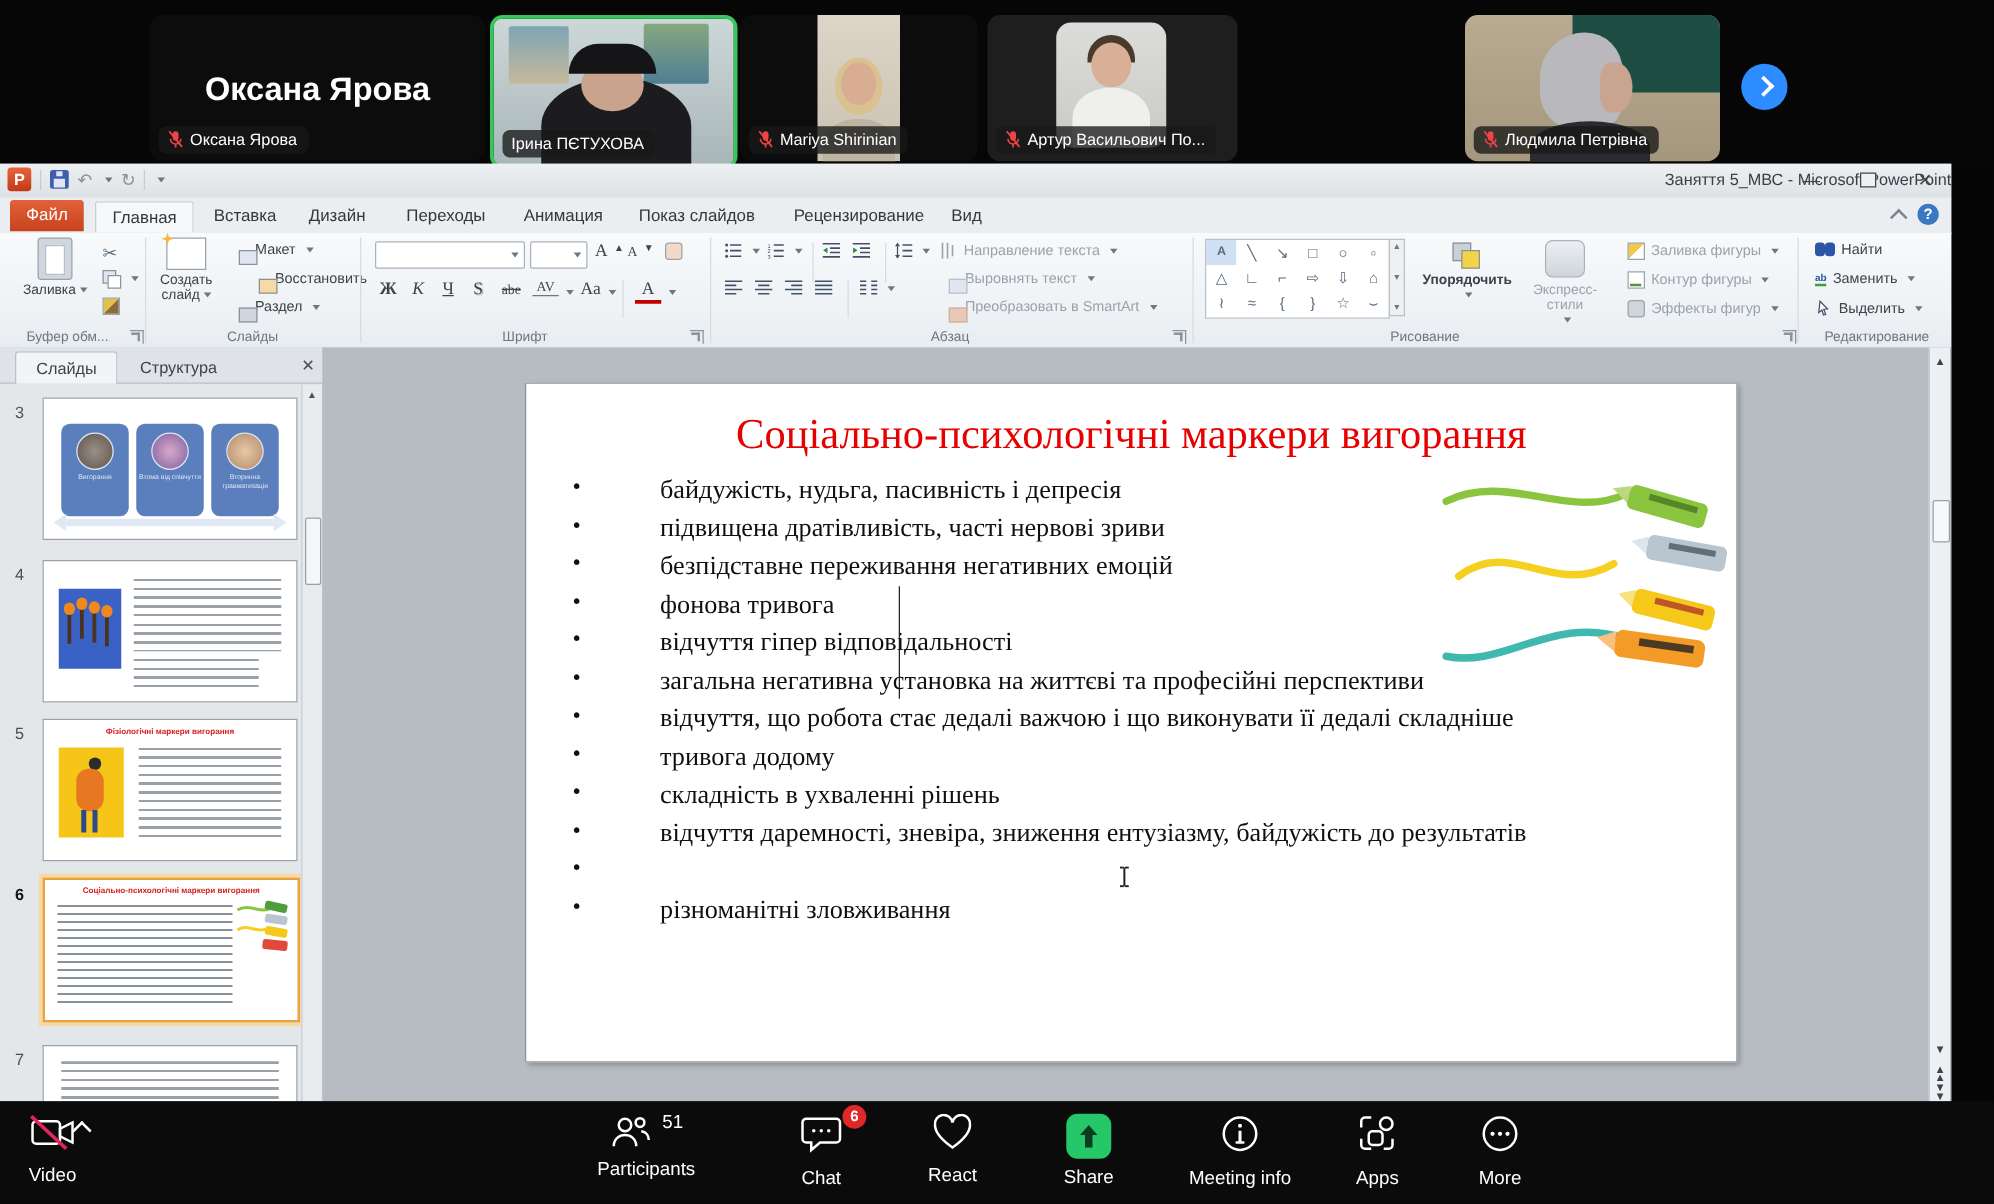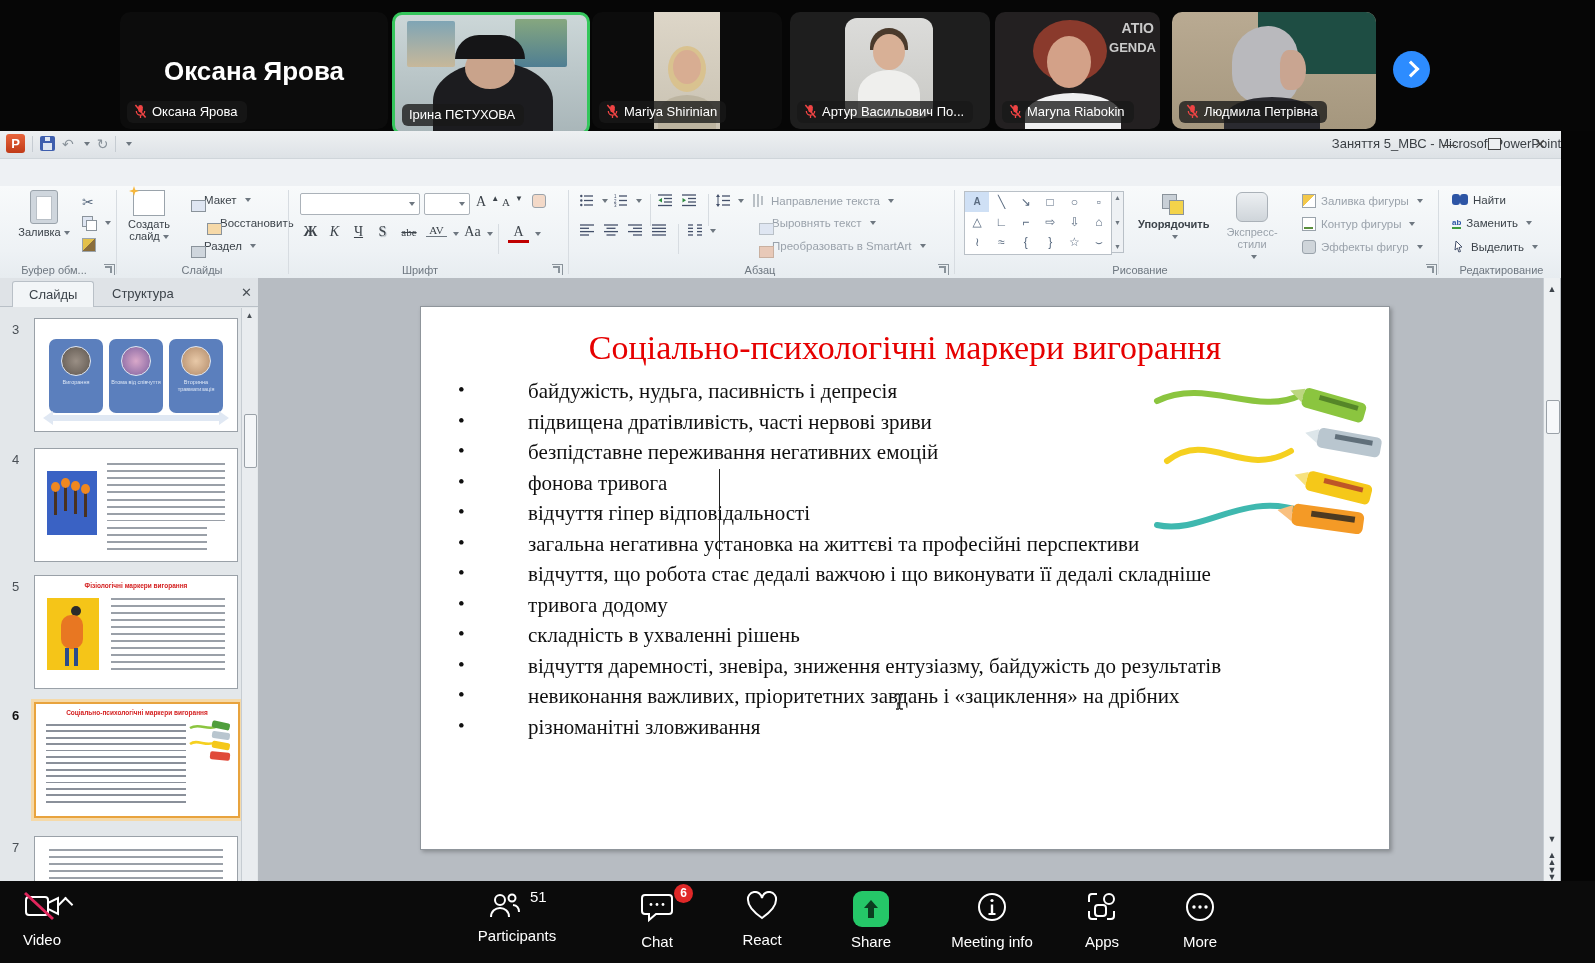--- a/index.html
+++ b/index.html
@@ -196,36 +196,20 @@
         <svg class="micoff" viewBox="0 0 14 16">
             <rect x="4.5" y="1" width="5" height="8" rx="2.5" fill="#ef4444"></rect>
             <path d="M2.5 7.5a4.5 4.5 0 0 0 9 0" stroke="#ef4444" fill="none" stroke-width="1.4"></path>
             <line x1="7" y1="12" x2="7" y2="15" stroke="#ef4444" stroke-width="1.4"></line>
             <line x1="1.5" y1="1" x2="12.5" y2="14.5" stroke="#ef4444" stroke-width="1.6"></line>
           </svg>
         <span>Артур Васильович По...</span>
       </div>
     </div>
 
-    <div class="tile" style="left:995px;width:165px;background:#232021;">
-      <span class="phototext" style="right:6px;top:8px;font-size:14px;">ATIO</span>
-      <span class="phototext" style="right:4px;top:28px;font-size:13px;">GENDA</span>
-      <div class="ph-head" style="left:38px;top:8px;width:74px;height:62px;background:#8a3a2c;"></div>
-      <div class="ph-head" style="left:52px;top:24px;width:44px;height:52px;background:#d3a188;"></div>
-      <div class="ph-body" style="left:30px;bottom:-8px;width:96px;height:44px;background:#efeff0;"></div>
-      <div class="pill">
-        <svg class="micoff" viewBox="0 0 14 16">
-            <rect x="4.5" y="1" width="5" height="8" rx="2.5" fill="#ef4444"></rect>
-            <path d="M2.5 7.5a4.5 4.5 0 0 0 9 0" stroke="#ef4444" fill="none" stroke-width="1.4"></path>
-            <line x1="7" y1="12" x2="7" y2="15" stroke="#ef4444" stroke-width="1.4"></line>
-            <line x1="1.5" y1="1" x2="12.5" y2="14.5" stroke="#ef4444" stroke-width="1.6"></line>
-          </svg>
-        <span>Maryna Riabokin</span>
-      </div>
-    </div>
 
     <div class="tile" style="left:1172px;width:204px;background:linear-gradient(#b9aa92,#a5977e);">
       <div class="abs" style="left:86px;top:0;width:118px;height:62px;background:#1e4d43;"></div>
       <div class="ph-head" style="left:60px;top:14px;width:66px;height:78px;background:#b9b9bd;border-radius:36px 30px 22px 30px;"></div>
       <div class="ph-head" style="left:108px;top:38px;width:26px;height:40px;background:#c9a591;border-radius:40% 60% 60% 40%;"></div>
       <div class="ph-body" style="left:52px;bottom:-10px;width:96px;height:42px;background:#2a2a30;"></div>
       <div class="pill">
         <svg class="micoff" viewBox="0 0 14 16">
             <rect x="4.5" y="1" width="5" height="8" rx="2.5" fill="#ef4444"></rect>
             <path d="M2.5 7.5a4.5 4.5 0 0 0 9 0" stroke="#ef4444" fill="none" stroke-width="1.4"></path>
@@ -253,20 +237,35 @@
         <span class="dda"></span>
       </div>
       <div class="wtitle">Заняття 5_МВС  -  Microsoft PowerPoint</div>
       <div class="wbtns">
         <span class="wbtn">—</span>
         <span class="restore"></span>
         <span class="wbtn">✕</span>
       </div>
     </div>
 
+    <div id="tabsrow">
+      <span class="tab file" style="left:8px;">Файл</span>
+      <span class="tab sel" style="left:76px;">Главная</span>
+      <span class="tab" style="left:158px;">Вставка</span>
+      <span class="tab" style="left:234px;">Дизайн</span>
+      <span class="tab" style="left:312px;">Переходы</span>
+      <span class="tab" style="left:406px;">Анимация</span>
+      <span class="tab" style="left:498px;">Показ слайдов</span>
+      <span class="tab" style="left:622px;">Рецензирование</span>
+      <span class="tab" style="left:748px;">Вид</span>
+      <div class="ribbon-right">
+        <span class="chevup"></span>
+        <span class="helpq">?</span>
+      </div>
+    </div>
 
     <div id="ribbon">
 
       <div class="bigbtn" style="left:18px;">
         <div class="clipicon"></div>
         <span>Заливка</span><span class="dda"></span>
       </div>
       <span class="sbtn" style="left:82px;top:8px;font-size:14px;color:#5a6b80;">
           <span>✂</span>
         </span>
@@ -649,21 +648,21 @@
           <div class="sline"><span class="sbul">•</span><span>байдужість, нудьга, пасивність і депресія</span></div>
           <div class="sline"><span class="sbul">•</span><span>підвищена дратівливість, часті нервові зриви</span></div>
           <div class="sline"><span class="sbul">•</span><span>безпідставне переживання негативних емоцій</span></div>
           <div class="sline"><span class="sbul">•</span><span>фонова тривога</span></div>
           <div class="sline"><span class="sbul">•</span><span>відчуття гіпер відповідальності</span></div>
           <div class="sline"><span class="sbul">•</span><span>загальна негативна установка на життєві та професійні перспективи</span></div>
           <div class="sline"><span class="sbul">•</span><span>відчуття, що робота стає дедалі важчою і що виконувати її дедалі складніше</span></div>
           <div class="sline"><span class="sbul">•</span><span>тривога додому</span></div>
           <div class="sline"><span class="sbul">•</span><span>складність в ухваленні рішень</span></div>
           <div class="sline"><span class="sbul">•</span><span>відчуття даремності, зневіра, зниження ентузіазму, байдужість до результатів</span></div>
-          <div class="sline"><span class="sbul">•</span><span>невиконання важливих, пріоритетних завдань і «зациклення» на дрібних</span></div>
+          <div class="sline"><span class="sbul">•</span></div>
           <div class="sline"><span class="sbul">•</span><span>різноманітні зловживання</span></div>
         </div>
 
         <svg class="abs" style="left:730px;top:72px;" width="232" height="158" viewBox="0 0 232 158">
           <path d="M6 22 C55 -2 105 38 150 16" stroke="#8bc53f" stroke-width="6" fill="none" stroke-linecap="round"></path>
           <path d="M16 82 C58 50 92 100 140 72" stroke="#f5d020" stroke-width="6" fill="none" stroke-linecap="round"></path>
           <path d="M6 146 C52 156 92 112 150 132" stroke="#3fb8af" stroke-width="6" fill="none" stroke-linecap="round"></path>
           <g transform="translate(142,2) rotate(16)">
             <polygon points="0,10 14,4 14,18" fill="#bcd77f"></polygon>
             <rect x="14" y="2" width="64" height="20" rx="5" fill="#8bc53f"></rect>

